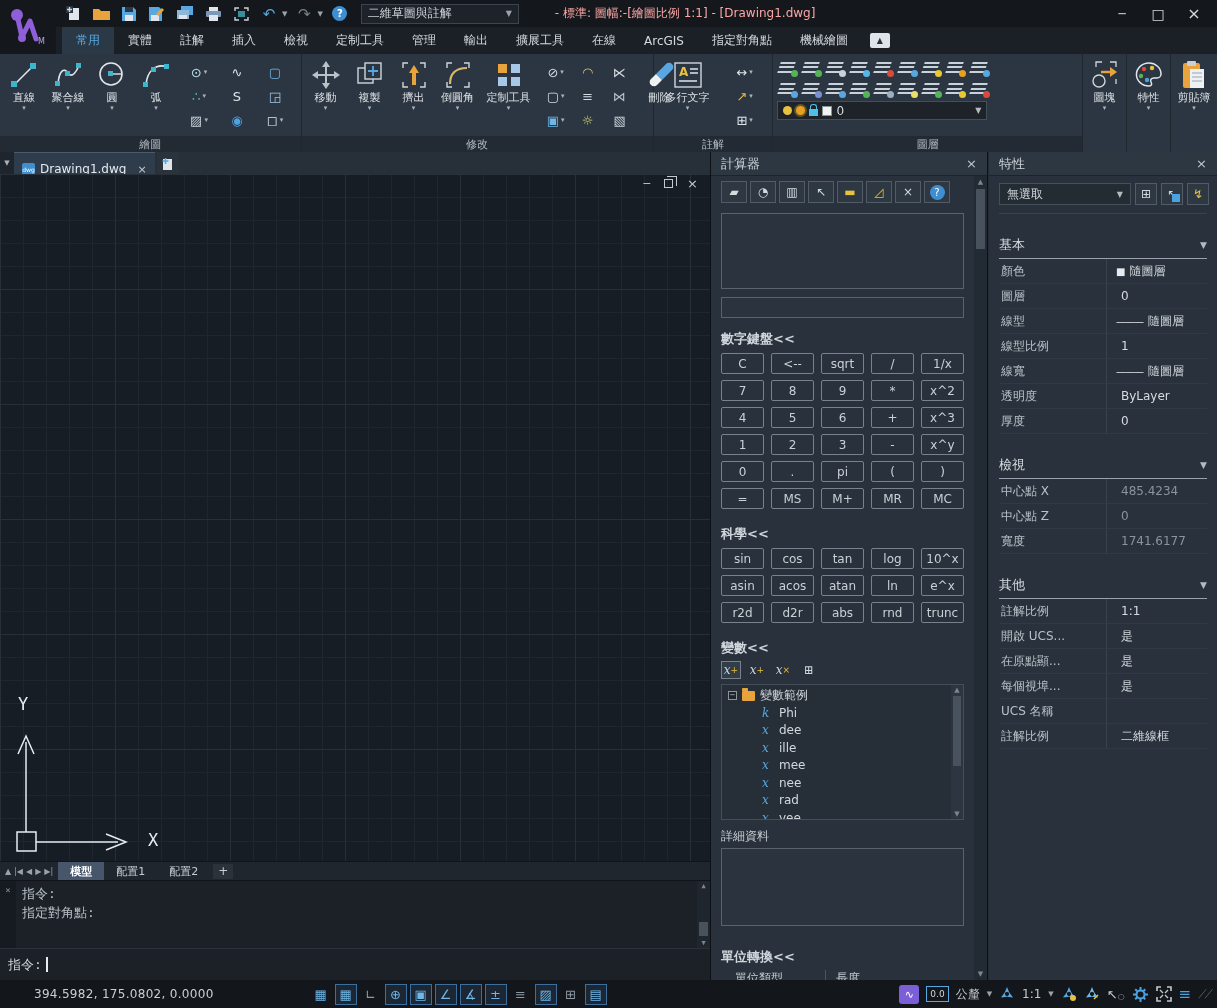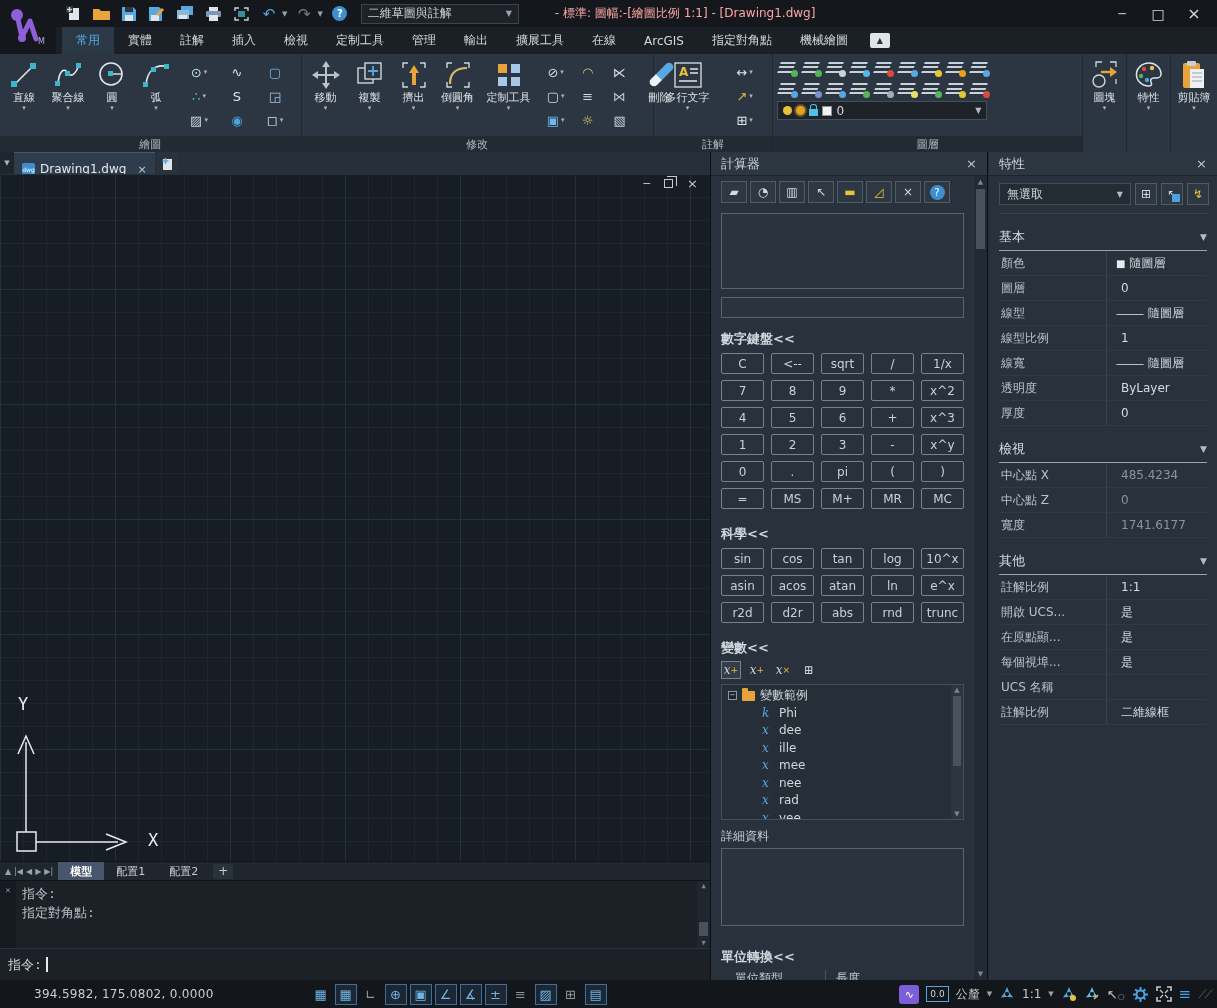--- a/index.html
+++ b/index.html
@@ -126,21 +126,21 @@
 
   
   .props{position:absolute;top:152px;left:989px;right:0;bottom:28px;background:#29323c;display:flex;flex-direction:column;overflow:hidden}
   .sel-row{display:flex;align-items:center;gap:4px;padding:7px 8px 0 10px}
   .sel-combo{flex:1;height:22px;border:1px solid #454f59;background:#232b33;display:flex;align-items:center;padding:0 7px;color:#d2d8dd}
   .sel-combo .cdd{margin-left:auto;font-size:8px;color:#b3bac1}
   .pico{width:22px;height:22px;border:1px solid #525c66;background:#2e3843;display:flex;align-items:center;justify-content:center;color:#d4dade;font-size:12px;position:relative}
   .pico.bl::after{content:"";position:absolute;right:2px;bottom:2px;width:8px;height:8px;background:#4aa3e0}
   .pico.yl{color:#e8c23d}
   .sel-rule{height:1px;background:#3a434d;margin:8px 10px 0 10px}
-  .psec{margin:14px 10px 0 10px;display:flex;align-items:center;color:#d8dde2;font-size:13px;border-bottom:1px solid #9aa3ab;padding-bottom:4px}
+  .psec{margin:22px 10px 0 10px;display:flex;align-items:center;color:#d8dde2;font-size:13px;border-bottom:1px solid #9aa3ab;padding-bottom:4px}
   .psec .sdd{margin-left:auto;font-size:9px;color:#b3bac1}
   .prows .prow{display:grid;grid-template-columns:108px 1fr;height:25px;align-items:center;border-bottom:1px solid #303944;margin:0 10px 0 10px}
   .plabel{color:#b9c0c7;padding-left:2px;border-right:1px solid #3a434d;height:100%;display:flex;align-items:center;overflow:hidden;white-space:nowrap}
   .pval{padding-left:9px;color:#d6dbe0;display:flex;align-items:center;gap:5px;white-space:nowrap;overflow:hidden}
   .pfx{font-style:normal;color:#e9eaeb;font-size:10px;letter-spacing:-1px}
   .view-sec .pval span{color:#8b939b}
 
   
   .statusbar{position:absolute;left:0;right:0;bottom:0;height:28px;background:#13171c;display:flex;align-items:center;padding:0 6px 0 34px;z-index:5}
   .coords{color:#c9cfd5;font-size:12px;letter-spacing:.3px}

